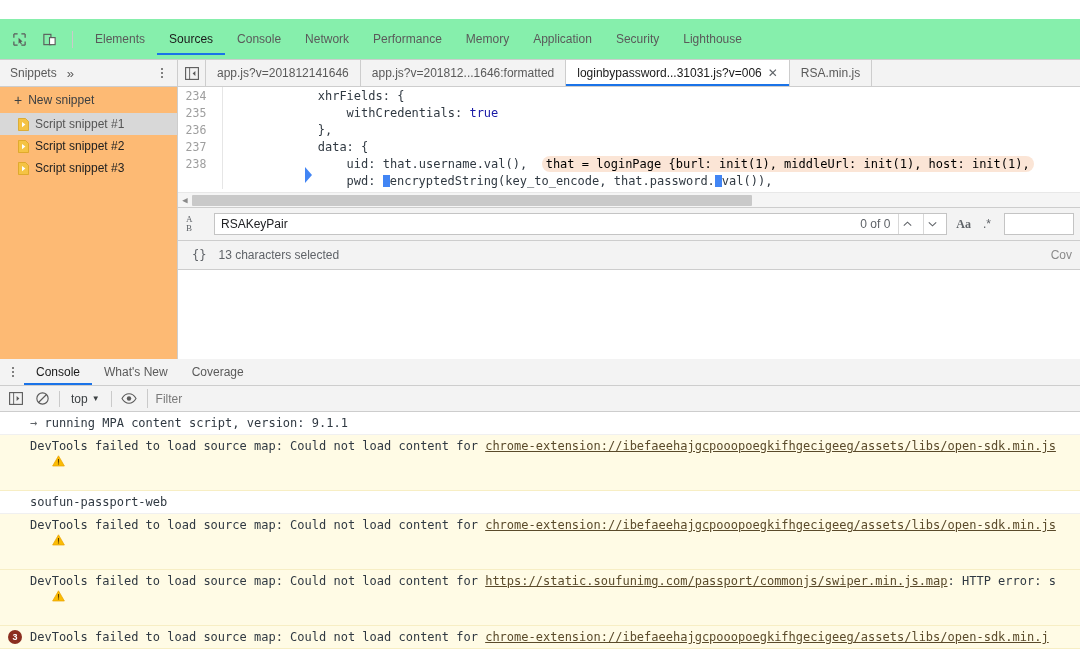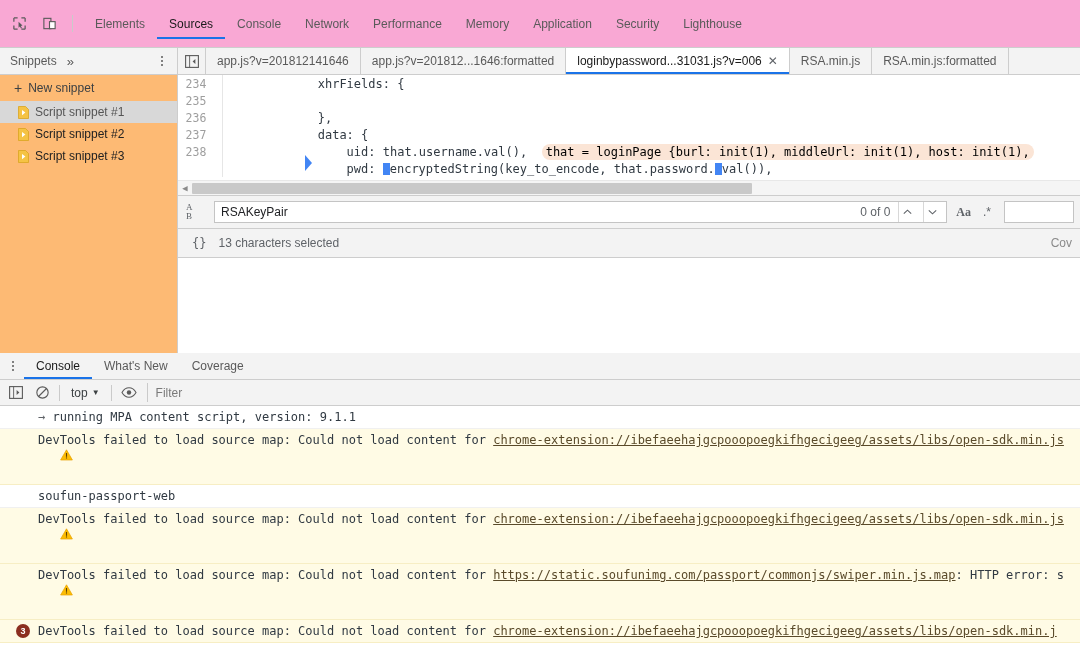--- a/index.html
+++ b/index.html
@@ -8,24 +8,24 @@
     background: #ffffff;
     font-family: "Liberation Sans", sans-serif;
     font-size: 12px;
     color: #303942;
     overflow: hidden;
   }
   .app { width: 1080px; height: 658px; display: flex; flex-direction: column; }
 
   
   .maintabs {
-    height: 48px; min-height: 32px;
-    background: #f9a8d4;
+    height: 41px; min-height: 32px;
+    background: #86efac;
     border-bottom: 1px solid #cdcdcd;
-    display: flex; align-items: center;
+    display: flex; align-items: center; margin-top: 19px;
   }
   .ctrl-icons { display: flex; align-items: center; padding: 0 6px 0 8px; gap: 8px; }
   .icon-btn {
     width: 22px; height: 22px;
     display: flex; align-items: center; justify-content: center;
     cursor: pointer;
   }
   .vdiv { width: 1px; height: 17px; background: #cacaca; margin: 0 4px; }
   .maintab {
     padding: 0 12px; height: 31px;
@@ -233,21 +233,21 @@
   .filterbox input::placeholder { color: #7a7a7a; }
 
   
   .console-body {
     flex: 1; overflow: hidden;
     font-family: "DejaVu Sans Mono", monospace;
     font-size: 12px; color: #303942;
   }
   .msg {
     min-height: 22px; display: flex; align-items: flex-start;
-    padding: 3px 0 3px 12px; border-bottom: 1px solid #f0f0f0;
+    padding: 3px 0 3px 4px; border-bottom: 1px solid #f0f0f0;
     white-space: pre; line-height: 16px;
   }
   .msg.warn { background: #fffbe5; border-bottom: 1px solid #f7eec4; }
   .msg.err  { background: #fffbe5; border-bottom: 1px solid #f7eec4; }
   .msg.plain { border-bottom: 1px solid #f0f0f0; }
   .m-gutter {
     width: 22px; min-width: 22px; display: flex;
     align-items: center; justify-content: center; padding-top: 1px;
   }
   .m-text { padding-left: 4px; overflow: hidden; }
@@ -354,34 +354,32 @@
         <div class="ftab">
           <span>app.js?v=201812...1646:formatted</span>
         </div>
         <div class="ftab sel">
           <span>loginbypassword...31031.js?v=006</span>
           <span class="xbtn">✕</span>
         </div>
         <div class="ftab">
           <span>RSA.min.js</span>
         </div>
-        <div class="ftab">
-          <span>RSA.min.js:formatted</span>
-        </div>
       </div>
 
       <div class="editor">
         <div class="coderow">
           <div class="lnum"><span>234</span></div>
           <div class="gutline"></div>
           <div class="code"><span>            </span><span>xhrFields: {</span></div>
         </div>
         <div class="coderow">
           <div class="lnum"><span>235</span></div>
           <div class="gutline"></div>
+          <div class="code"><span>                </span><span>withCredentials: </span><span class="kw">true</span></div>
         </div>
         <div class="coderow">
           <div class="lnum"><span>236</span></div>
           <div class="gutline"></div>
           <div class="code"><span>            </span><span>},</span></div>
         </div>
         <div class="coderow">
           <div class="lnum"><span>237</span></div>
           <div class="gutline"></div>
           <div class="code"><span>            </span><span>data: {</span></div>

